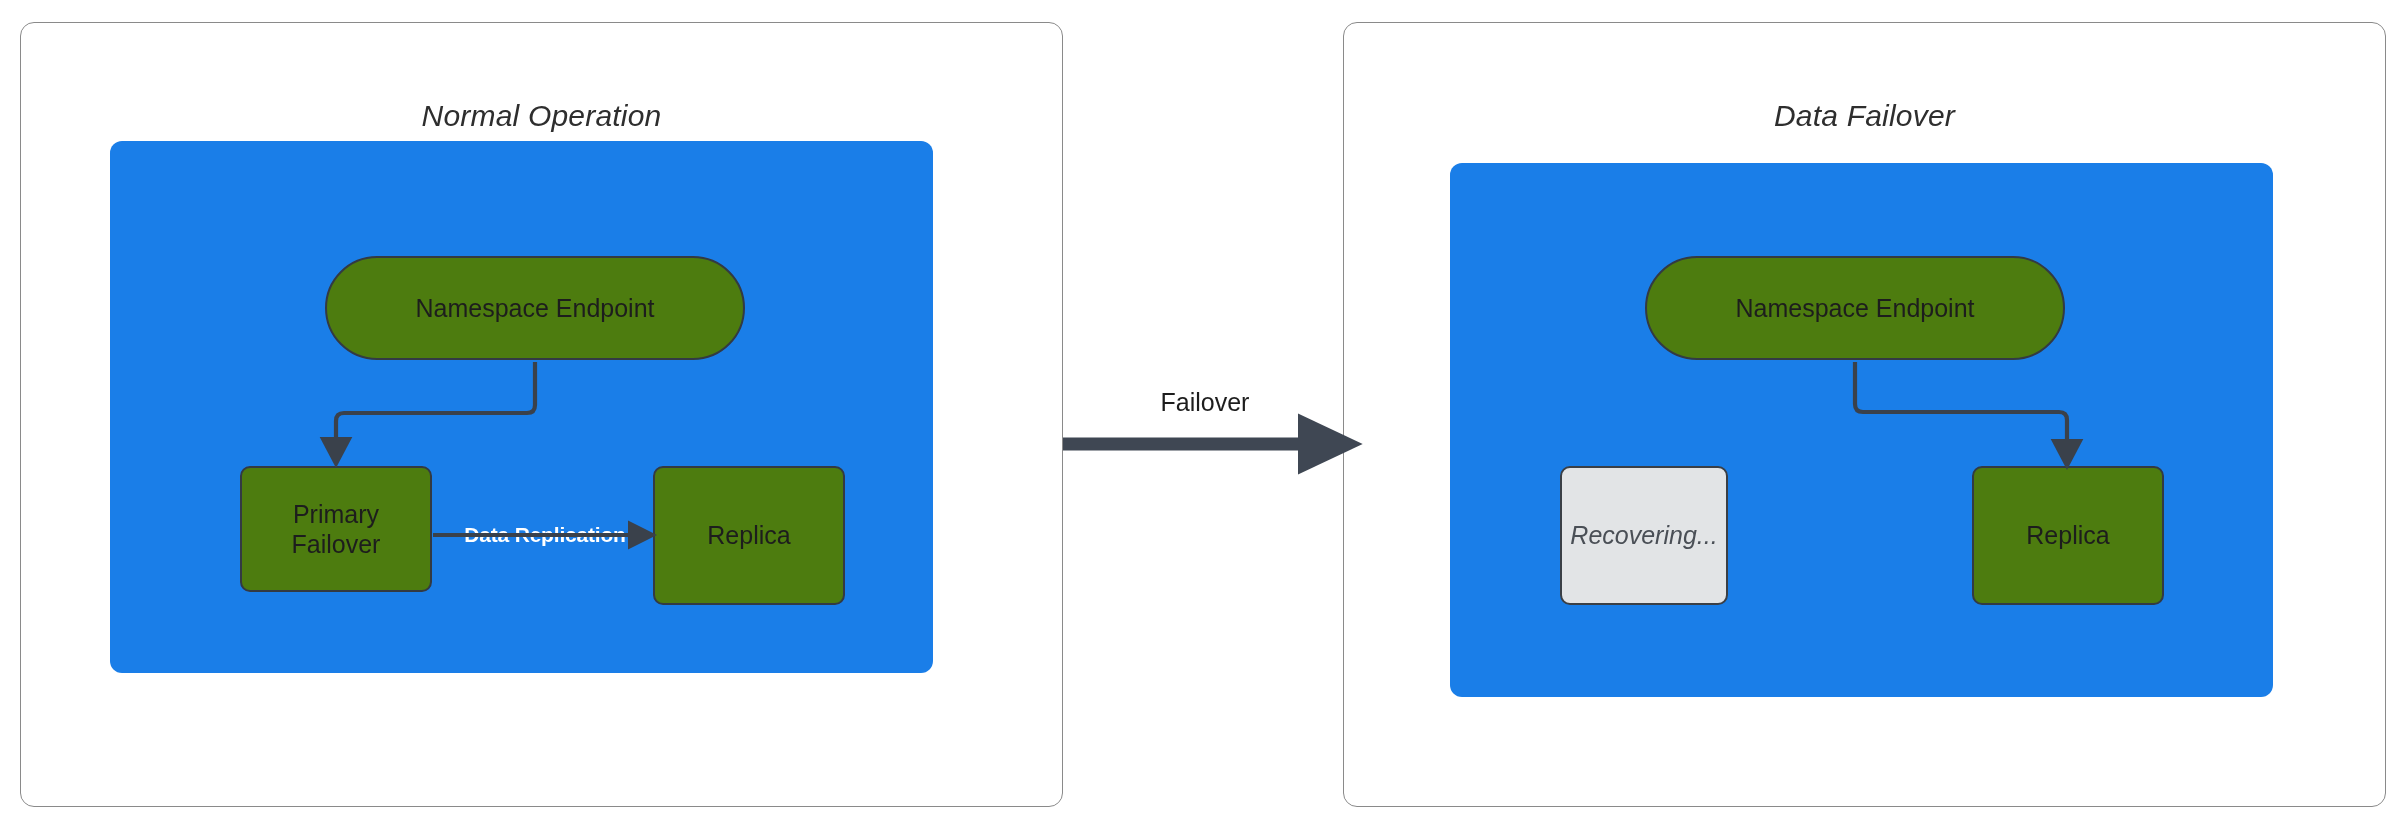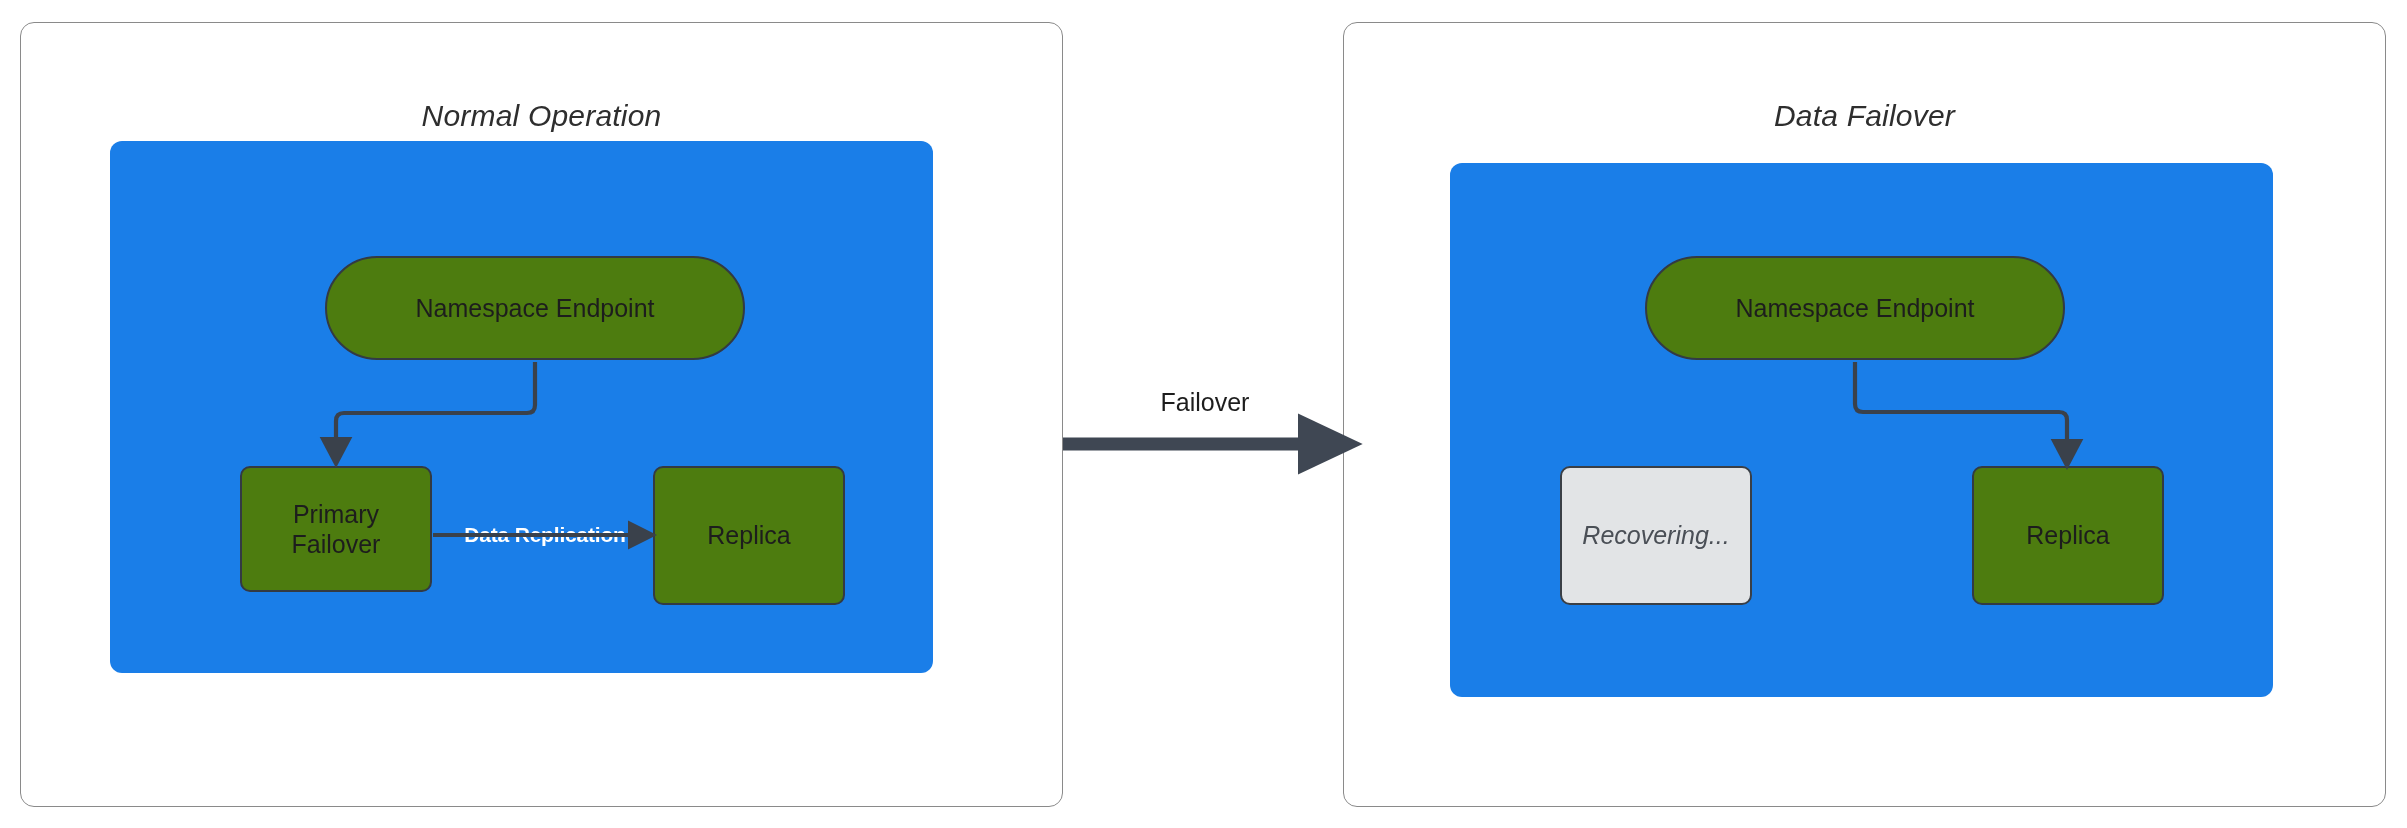--- a/index.html
+++ b/index.html
@@ -139,21 +139,21 @@
   <div class="repl-label">Data Replication</div>
 
   <div class="panel panel-right">
     <div class="panel-title">Data Failover</div>
   </div>
 
   <div class="blue-box blue-right" style="left:1450px; top:163px; width:823px; height:534px;"></div>
 
   <div class="node pill" style="left:1645px; top:256px; width:420px; height:104px;">Namespace Endpoint</div>
 
-  <div class="node rect recovering" style="left:1560px; top:466px; width:192px; height:139px;">Recovering...</div>
+  <div class="node rect recovering" style="left:1560px; top:466px; width:168px; height:139px;">Recovering...</div>
 
   <div class="node rect" style="left:1972px; top:466px; width:192px; height:139px;">Replica</div>
 
   <div class="failover-label">Failover</div>
 
   <svg class="conn-svg" viewBox="0 0 2407 828">
     <defs>
       <marker id="arrow-thin" markerWidth="9" markerHeight="9" refX="3.6" refY="4.5" orient="auto" markerUnits="strokeWidth">
         <path d="M0,0.6 L7.4,4.5 L0,8.4 z" fill="#3a414b"></path>
       </marker>

